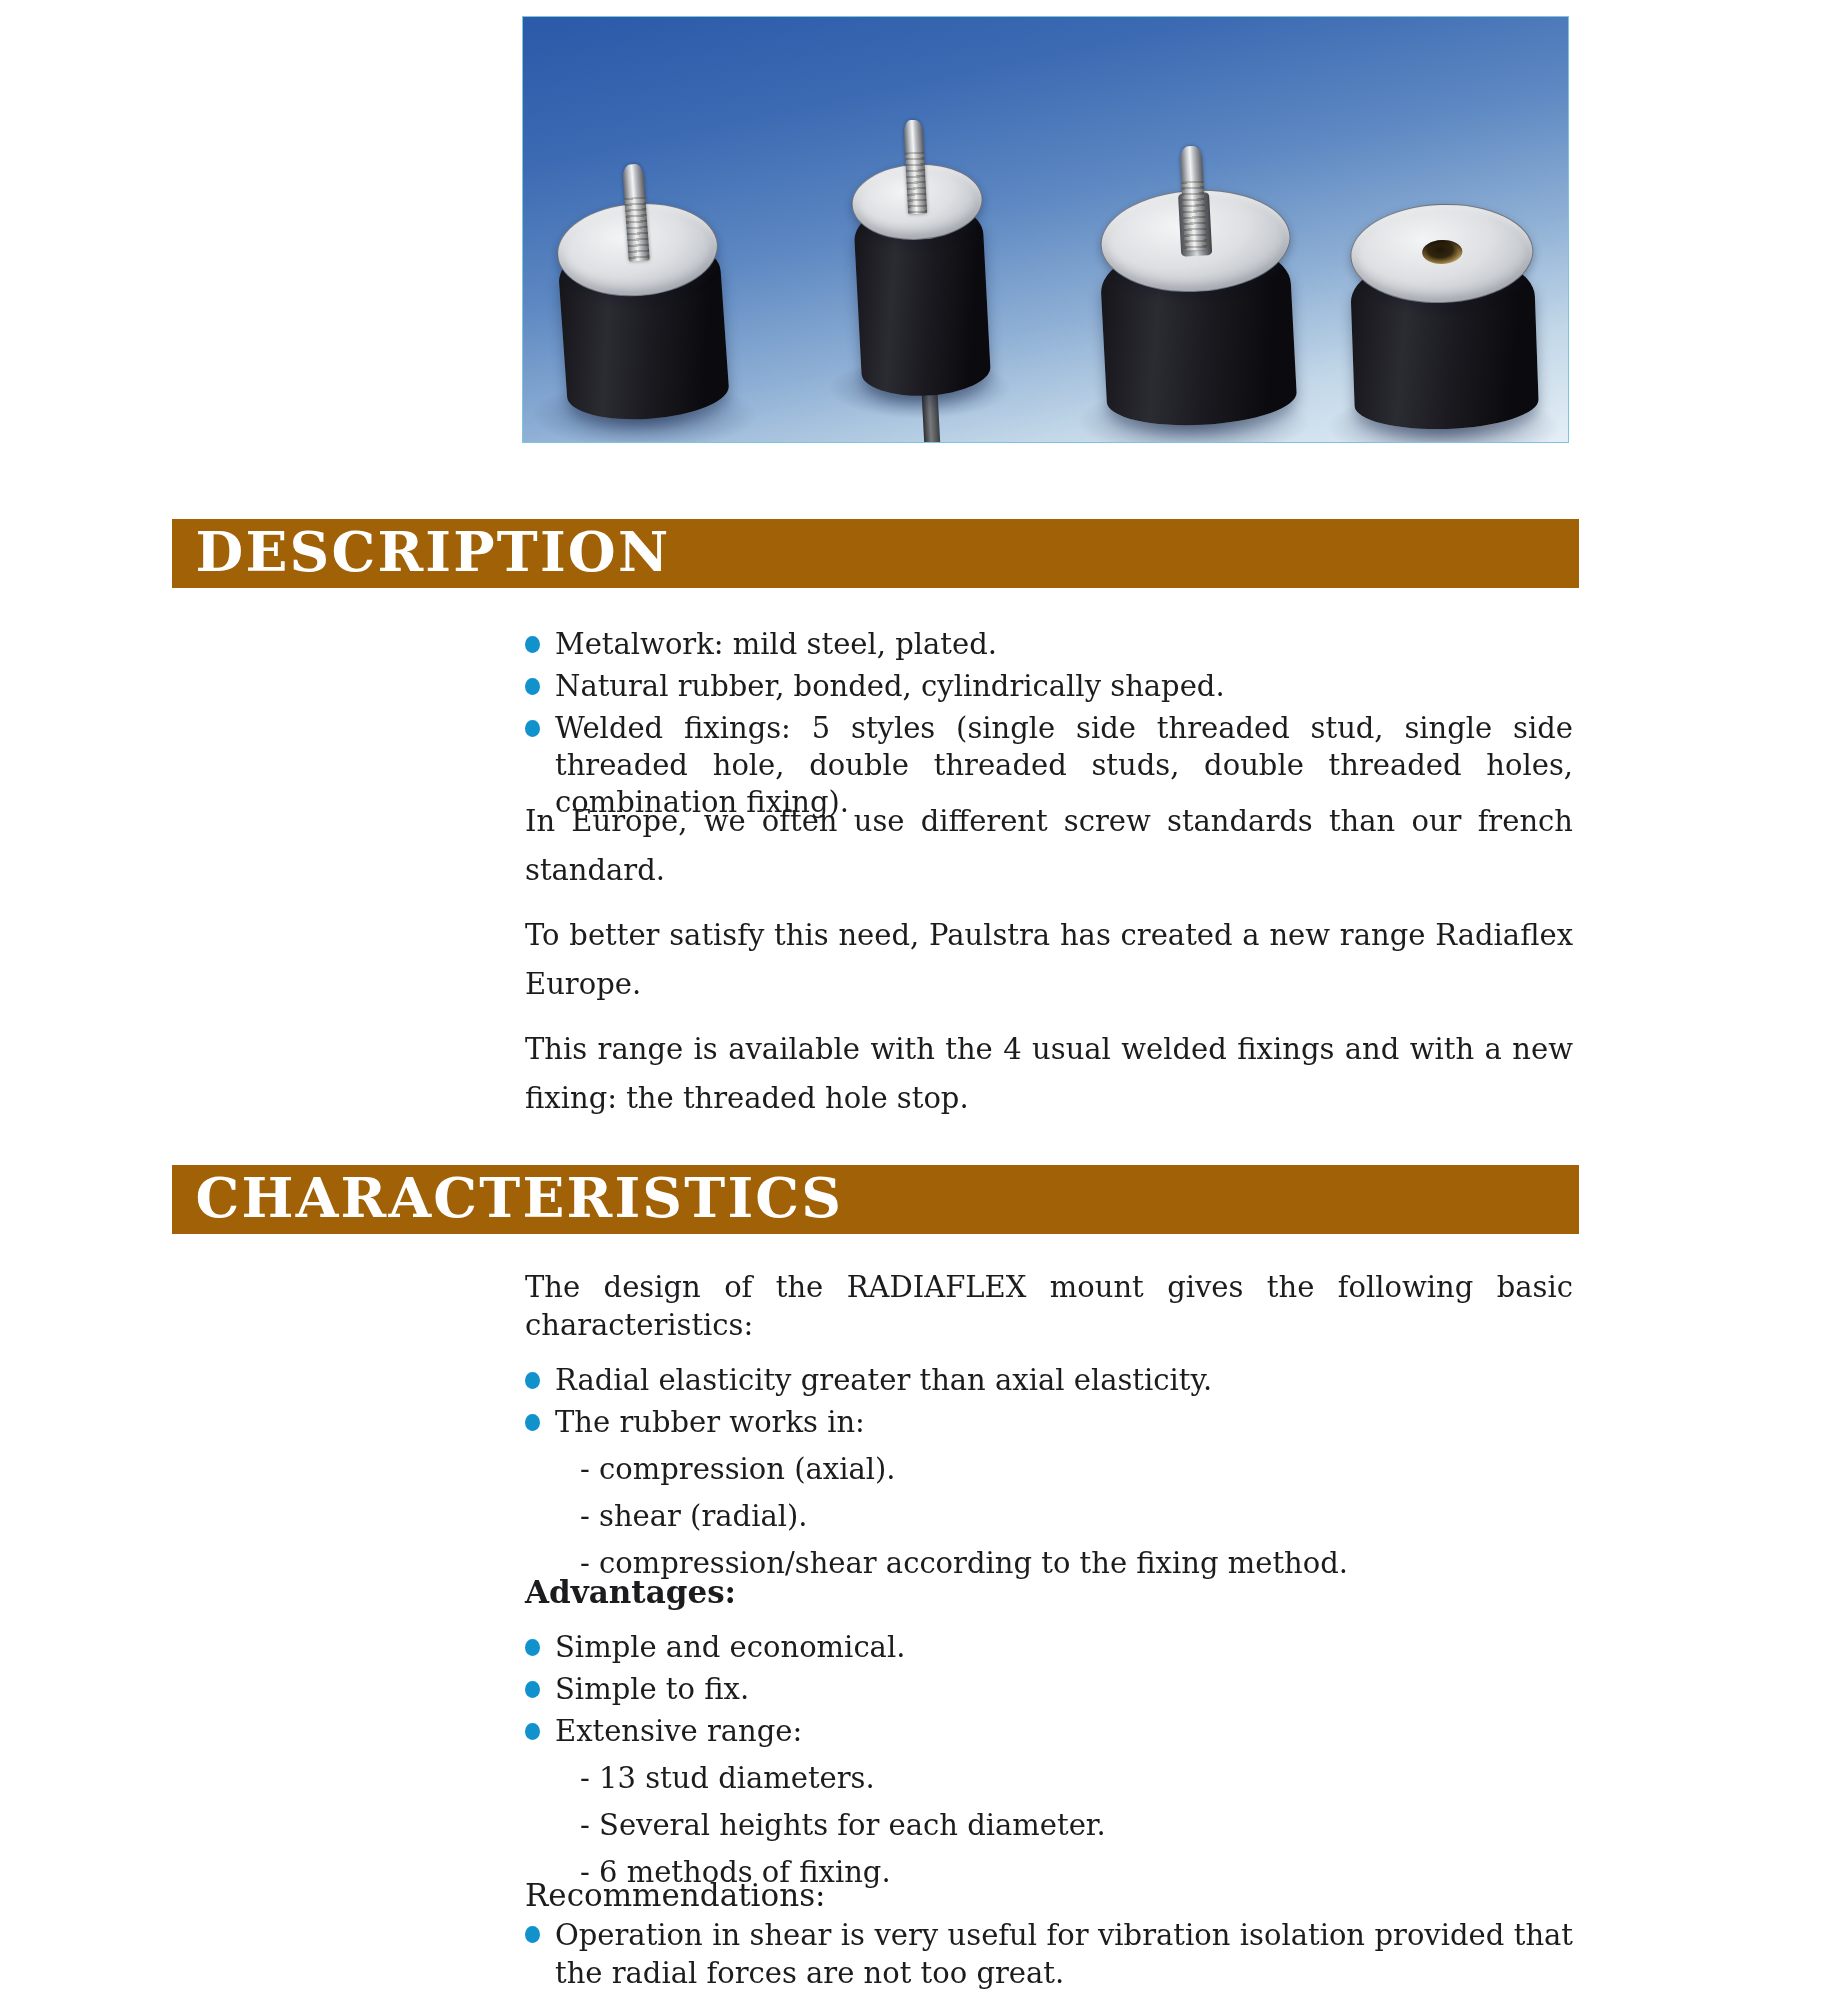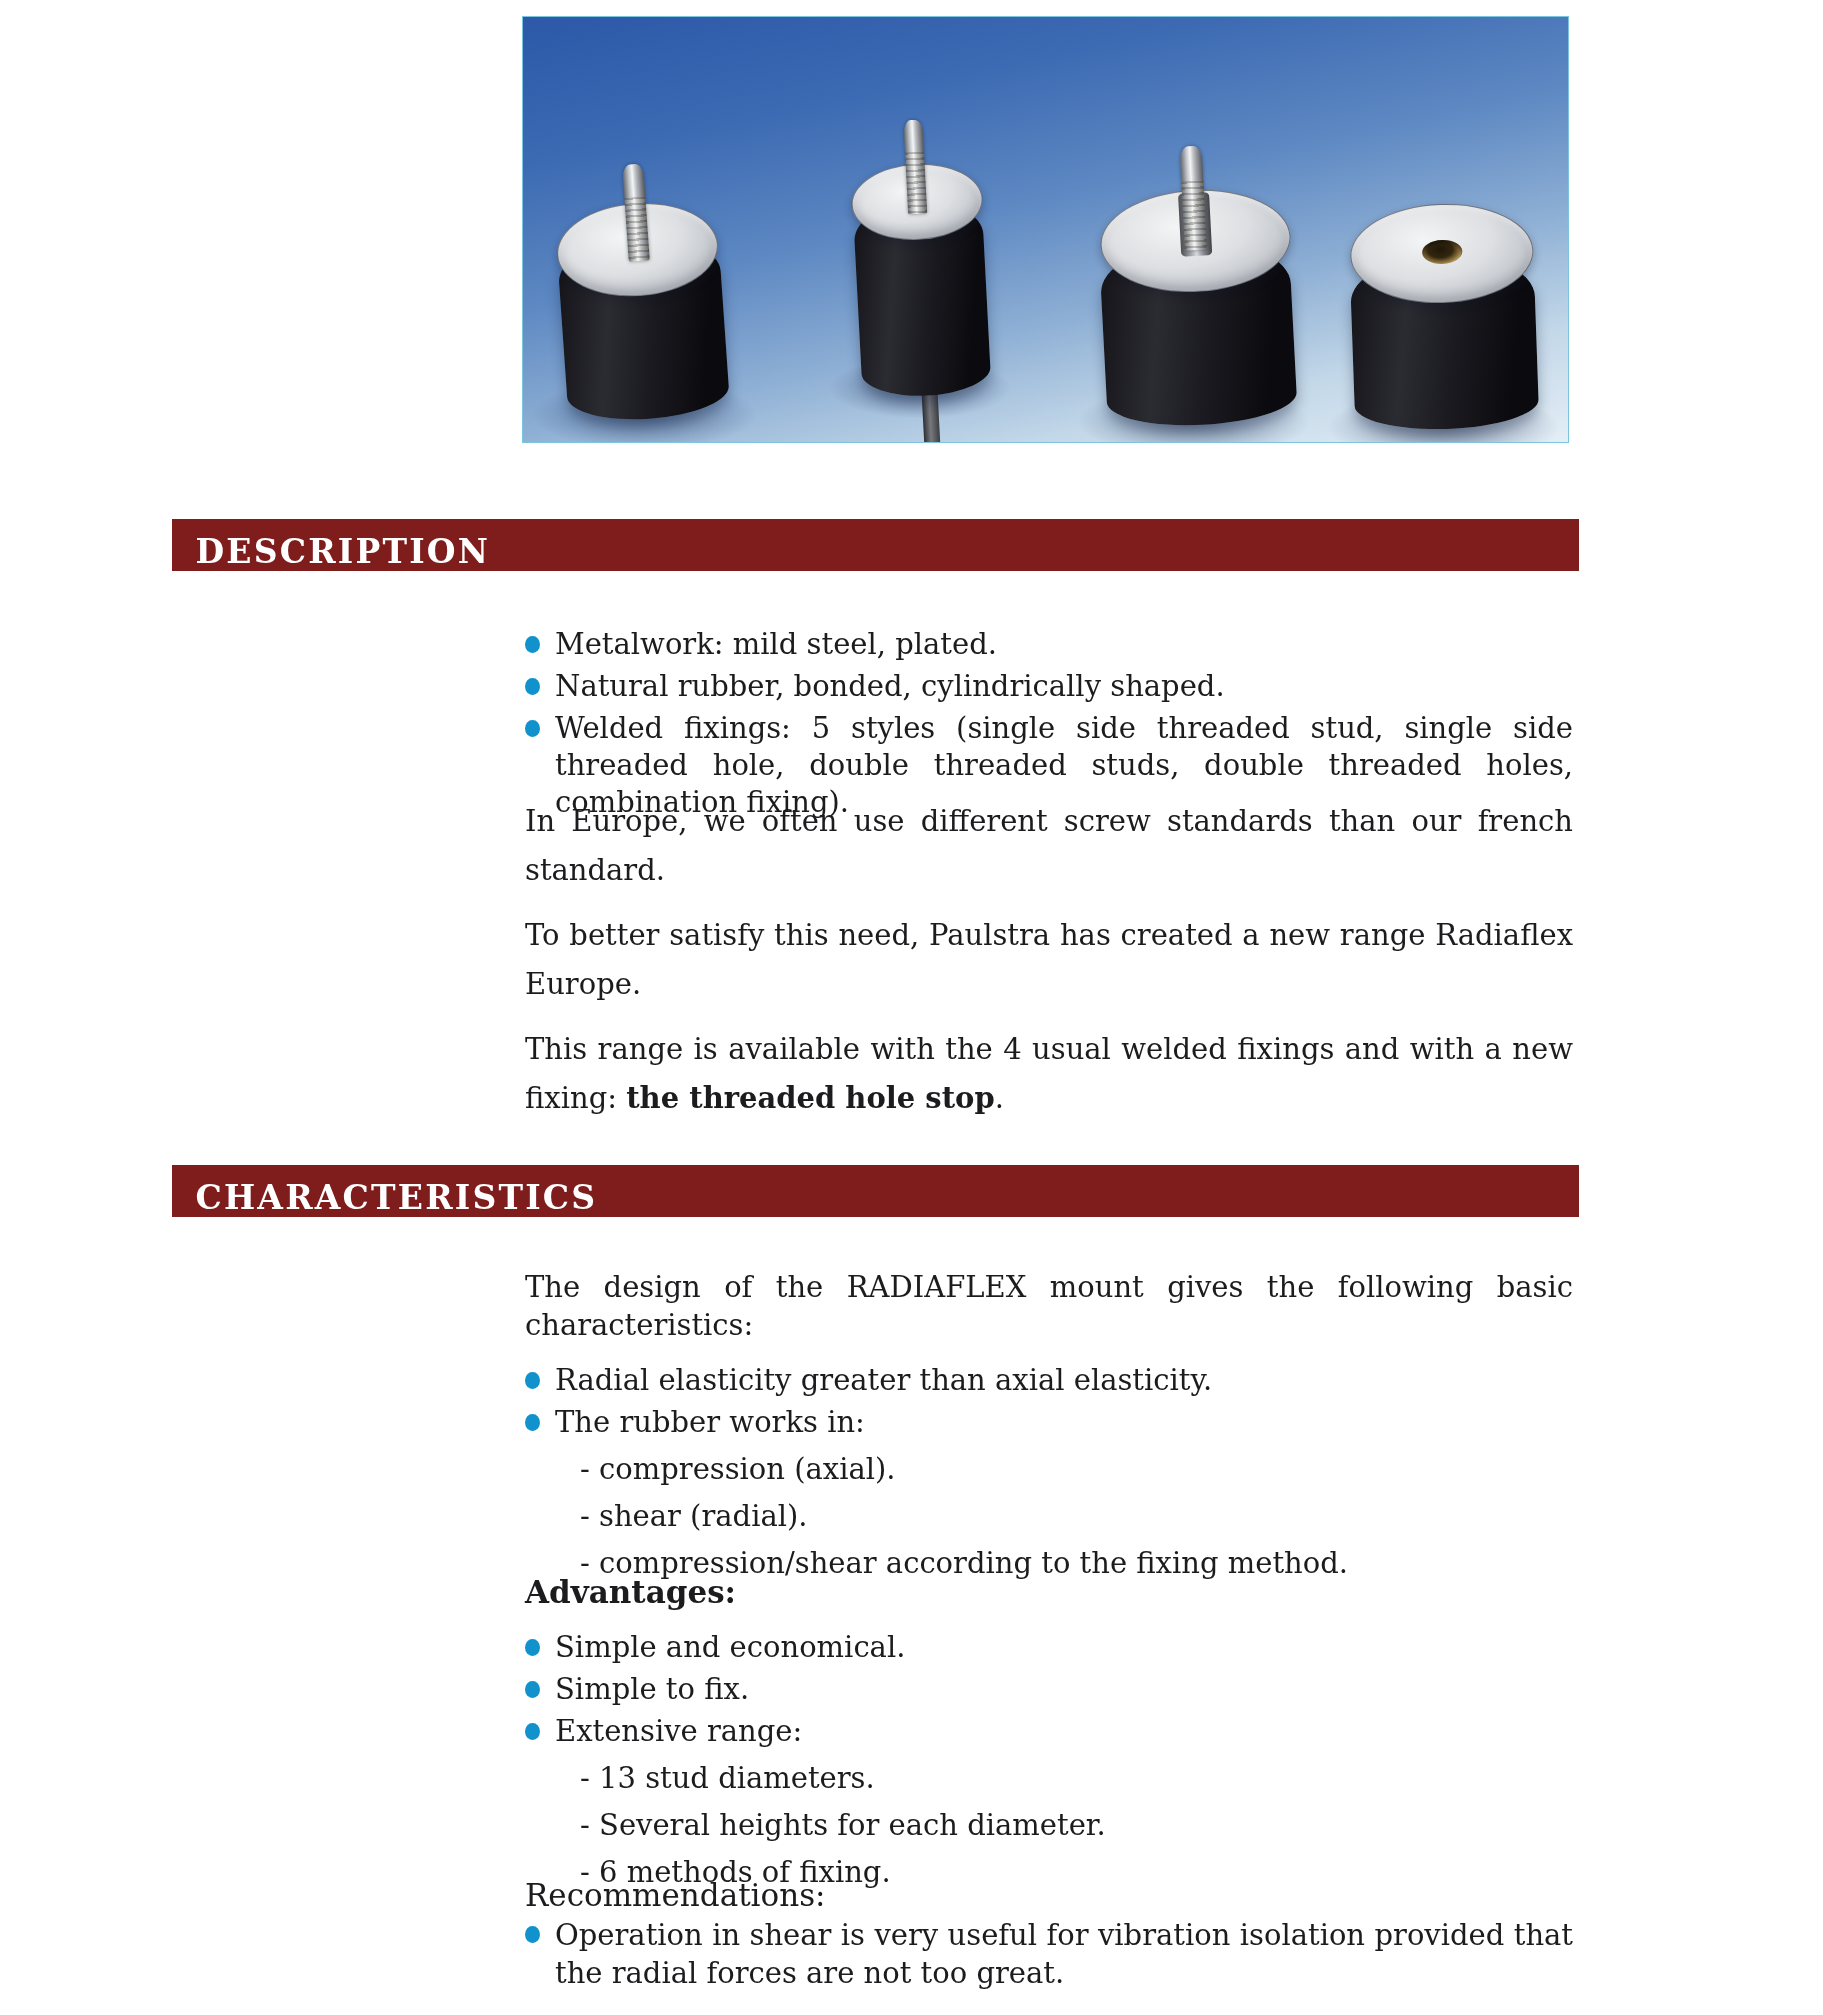--- a/index.html
+++ b/index.html
@@ -70,23 +70,23 @@
     border-radius:0 0 2.9px 2.9px;
   }
   .hole{
     position:absolute;z-index:6;left:77px;top:76px;width:40px;height:23.5px;border-radius:50%;
     background:radial-gradient(ellipse at 45% 40%,#1f1708 0%,#33260e 40%,#8a6f3a 62%,#c0a368 74%,#b9bcc1 84%,#d7dadd 100%);
     box-shadow:inset 0 2.2px 3.7px rgba(0,0,0,.6);
   }
 
   
   .bar{
-    position:absolute;left:172px;width:1407px;height:52px;
-    background:#7f1d1d;color:#ffffff;
-    font-size:33px;font-weight:bold;letter-spacing:2.2px;
+    position:absolute;left:172px;width:1407px;height:69px;
+    background:#a16207;color:#ffffff;
+    font-size:55px;font-weight:bold;letter-spacing:2.2px;
     line-height:65px;padding-left:23.5px;box-sizing:border-box;
   }
   .bar-description{top:519px;}
   .bar-characteristics{top:1165px;}
 
   
   .txt{position:absolute;left:525px;width:1048px;font-size:29px;}
   .justify{text-align:justify;}
   ul.bullets{list-style:none;margin:0;padding:0;}
   ul.bullets>li{position:relative;padding-left:30px;line-height:37px;margin:0 0 5.1px 0;}
@@ -99,21 +99,21 @@
   #desc-bullets{top:626px;}
   #desc-paras{top:797px;}
   #desc-paras p{margin:0 0 16px 0;line-height:49px;}
   #char-intro{top:1268px;margin:0;line-height:38px;}
   #char-bullets{top:1362px;}
   #advantages-h{top:1574px;margin:0;font-size:31px;font-weight:bold;line-height:37px;}
   #adv-bullets{top:1629px;}
   #recommendations-h{top:1877px;margin:0;font-size:31px;font-weight:normal;line-height:37px;}
   #rec-bullets{top:1916px;}
   #rec-bullets>li{line-height:38px;}
-  strong{font-weight:bold;}
+  strong{font-weight:normal;}
 </style>
 </head>
 <body>
 
 <div class="page">
 
   <figure class="photo">
     <span class="shadow sh1"></span>
     <span class="shadow sh2"></span>
     <span class="shadow sh3"></span>

